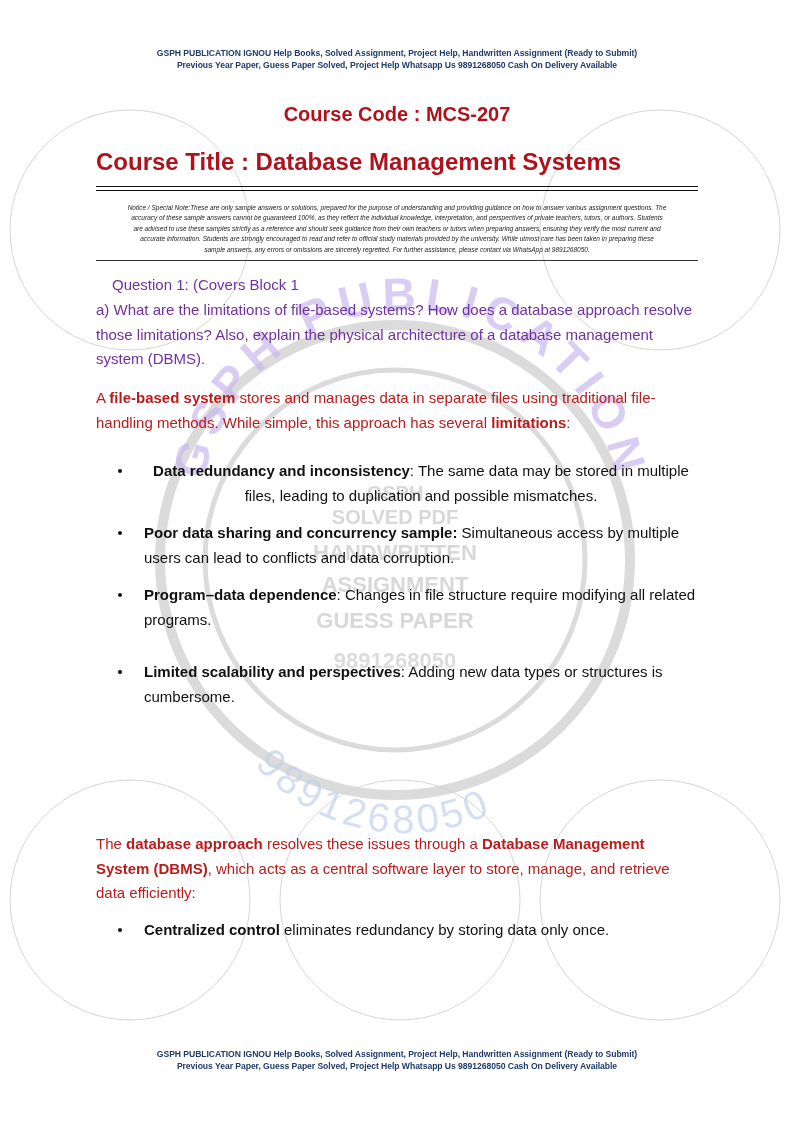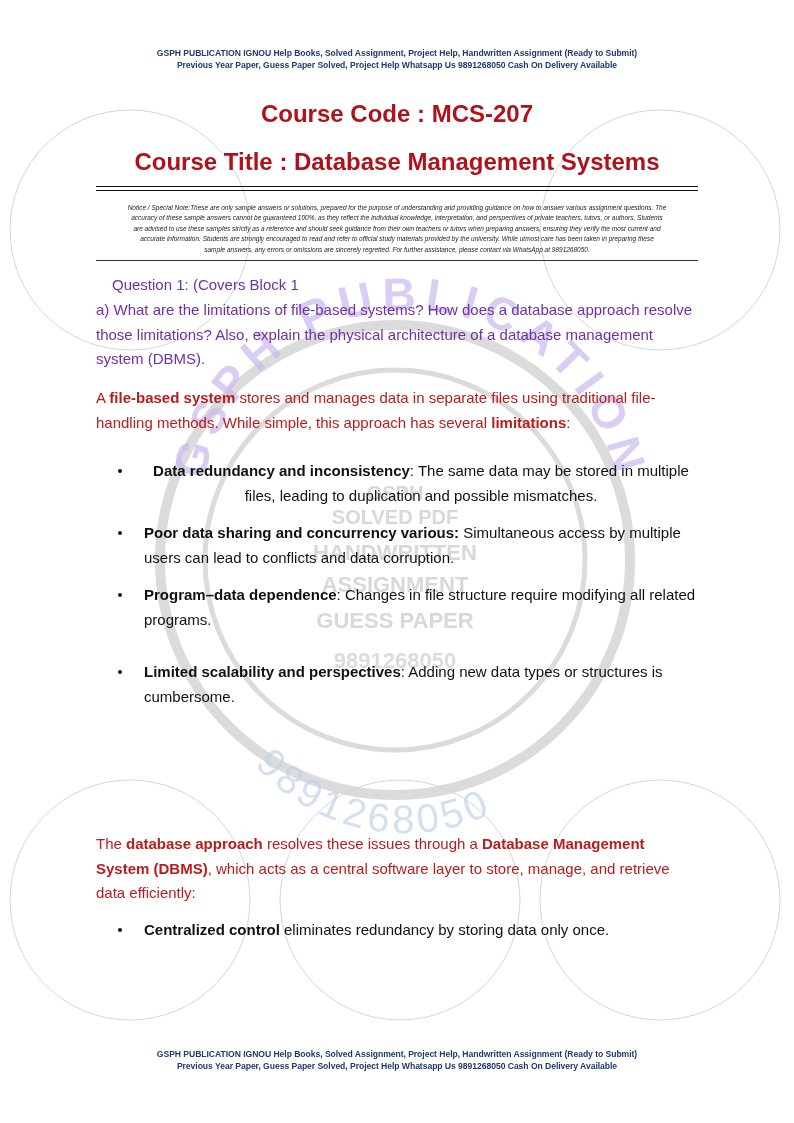--- a/index.html
+++ b/index.html
@@ -10,24 +10,24 @@
     .watermark { position: absolute; inset: 0; pointer-events: none; z-index: 0; }
     .page { position: absolute; left: 96px; top: 0; width: 602px; z-index: 1; }
     .banner {
       text-align: center; color: #1f3a6b; font-weight: bold; font-size: 8.6px; line-height: 12px;
       letter-spacing: -0.05px;
     }
     .banner.top { position: absolute; top: 47px; left: 0; width: 602px; }
     .banner.bottom { position: absolute; top: 1048px; left: 0; width: 602px; }
     .course-code {
       position: absolute; top: 97px; left: 0; width: 602px; text-align: center;
-      color: #b0121b; font-weight: bold; font-size: 24px; line-height: 34px;
+      color: #b0121b; font-weight: bold; font-size: 20px; line-height: 34px;
     }
     .course-title {
-      position: absolute; top: 145px; left: 0; width: 602px; text-align: center;
+      position: absolute; top: 145px; left: 0; width: 602px; 
       color: #b0121b; font-weight: bold; font-size: 24px; line-height: 34px;
     }
     .double-rule {
       position: absolute; top: 186px; left: 0; width: 602px; height: 3px;
       border-top: 1.5px solid #111; border-bottom: 1.5px solid #111;
     }
     .notice {
       position: absolute; top: 203px; left: 0; width: 602px; text-align: center;
       font-style: italic; font-size: 6.5px; line-height: 10.4px; color: #222;
     }
@@ -102,21 +102,21 @@
   </div>
   <div class="single-rule"></div>
 
   <div class="q-heading">Question 1: (Covers Block 1</div>
   <div class="q-text">a) What are the limitations of file-based systems? How does a database approach resolve those limitations? Also, explain the physical architecture of a database management system (DBMS).</div>
 
   <div class="para" style="top:386px;"><span>A </span><b>file-based system</b><span> stores and manages data in separate files using traditional file-handling methods. While simple, this approach has several </span><b>limitations</b><span>:</span></div>
 
   <ul class="bullets" style="top:459px;">
     <li style="margin-bottom:13px;text-align:center;"><span class="dot"></span><b>Data redundancy and inconsistency</b><span>: The same data may be stored in multiple files, leading to duplication and possible mismatches.</span></li>
-    <li style="margin-bottom:13px;"><span class="dot"></span><b>Poor data sharing and concurrency various:</b><span> Simultaneous access by multiple users can lead to conflicts and data corruption.</span></li>
+    <li style="margin-bottom:13px;"><span class="dot"></span><b>Poor data sharing and concurrency sample:</b><span> Simultaneous access by multiple users can lead to conflicts and data corruption.</span></li>
     <li style="margin-bottom:28px;"><span class="dot"></span><b>Program–data dependence</b><span>: Changes in file structure require modifying all related programs.</span></li>
     <li><span class="dot"></span><b>Limited scalability and perspectives</b><span>: Adding new data types or structures is cumbersome.</span></li>
   </ul>
 
   <div class="para" style="top:832px;"><span>The </span><b>database approach</b><span> resolves these issues through a </span><b>Database Management System (DBMS)</b><span>, which acts as a central software layer to store, manage, and retrieve data efficiently:</span></div>
 
   <ul class="bullets" style="top:918px;">
     <li style="margin-bottom:13px;"><span class="dot"></span><b>Centralized control</b><span> eliminates redundancy by storing data only once.</span></li>
   </ul>
 

